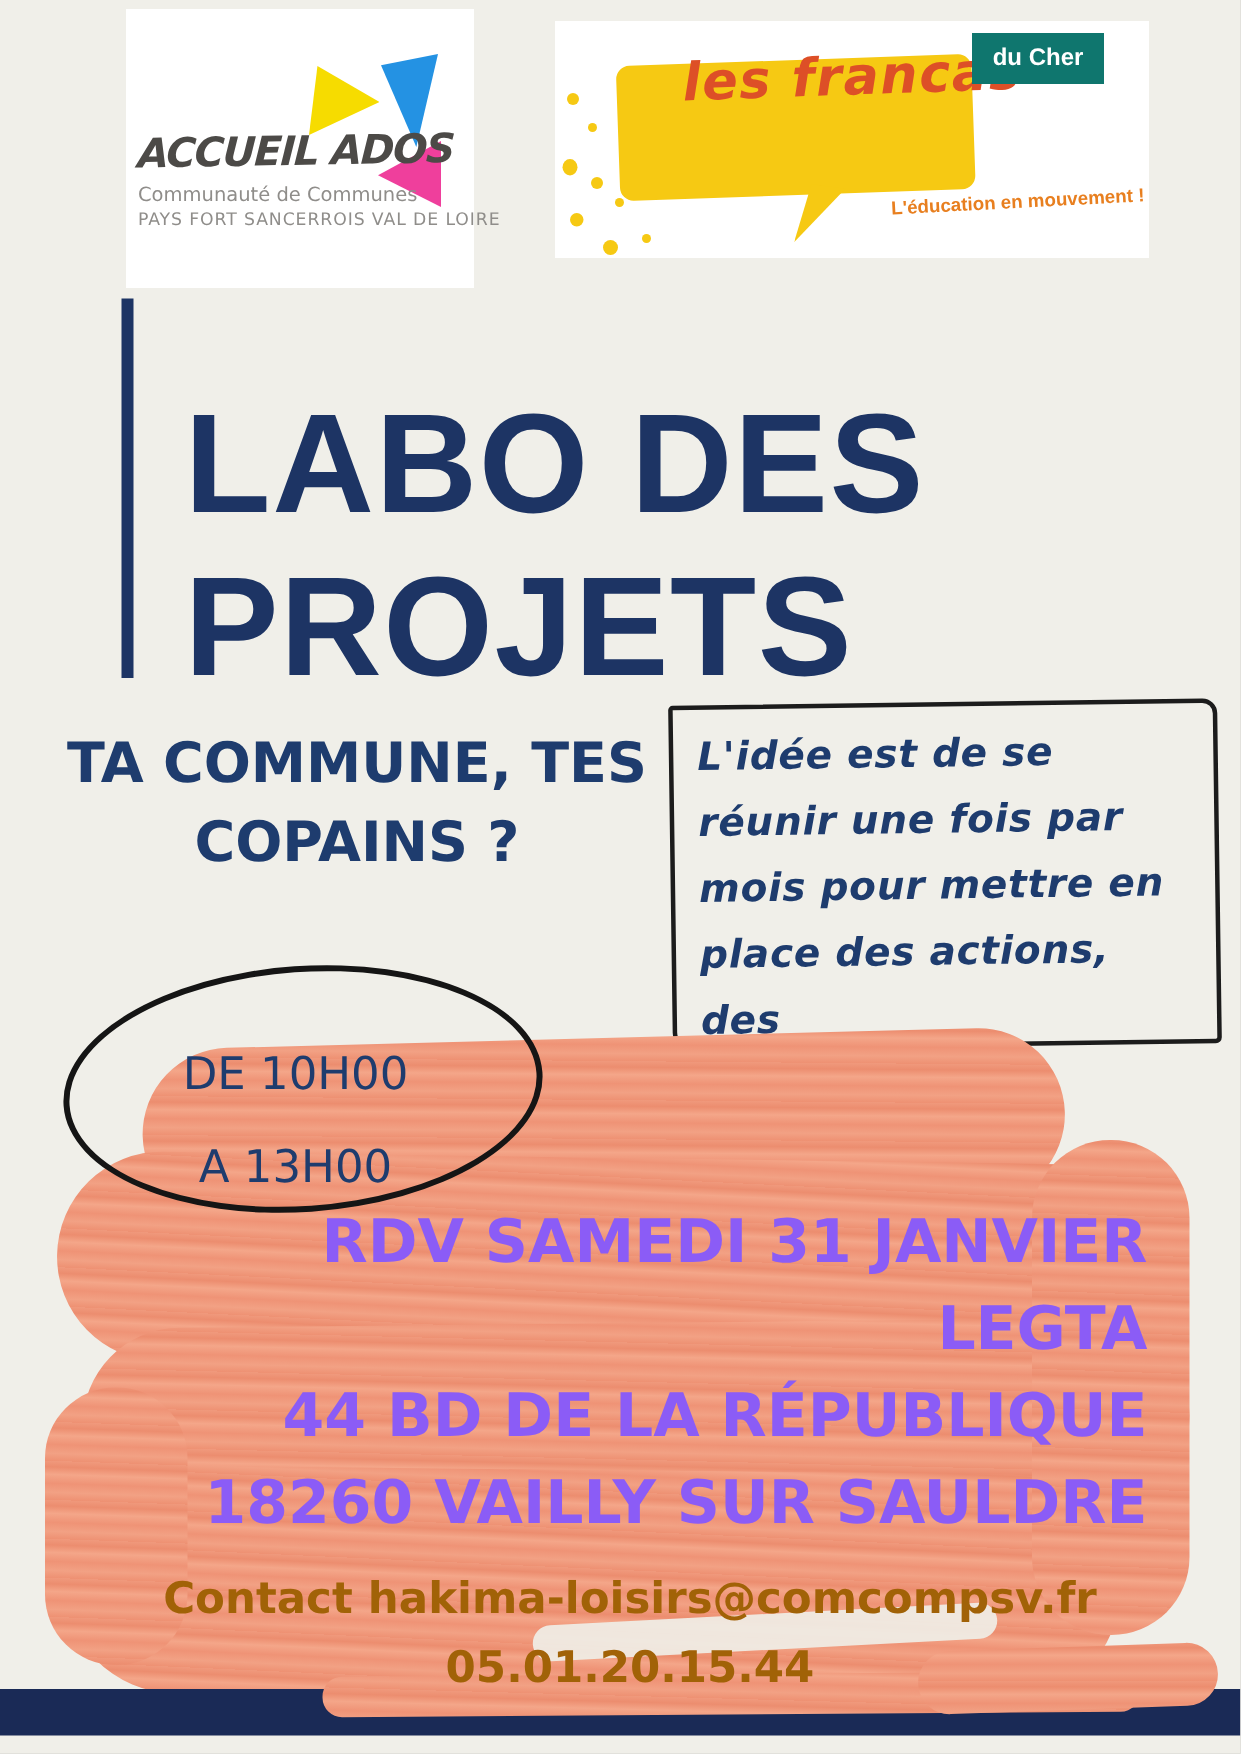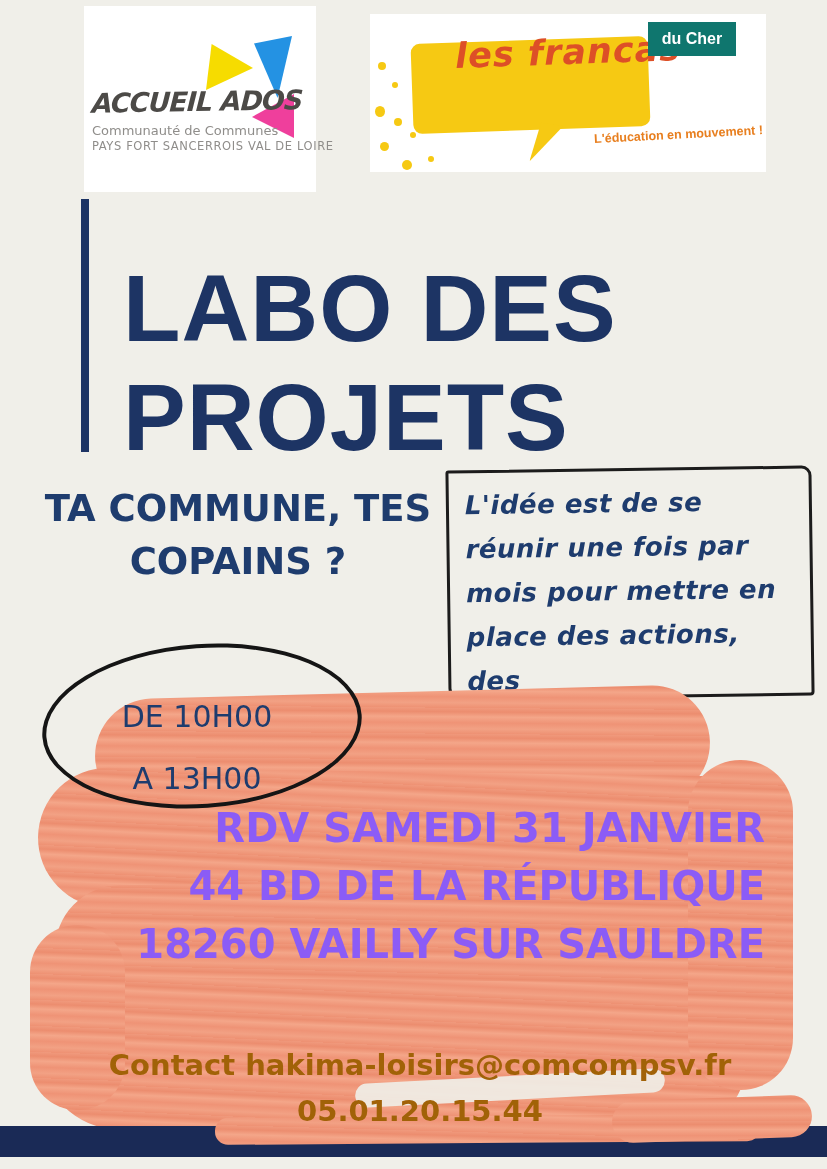--- a/index.html
+++ b/index.html
@@ -178,20 +178,21 @@
   <div class="white-slash"></div>
 
   <div class="time-ellipse"></div>
   <div class="time-text">
     <div>DE 10H00</div>
     <div>A 13H00</div>
   </div>
 
   <div class="event">
     <div>RDV SAMEDI 31 JANVIER</div>
+    <div>LEGTA</div>
     <div>44 BD DE LA RÉPUBLIQUE</div>
     <div>18260 VAILLY SUR SAULDRE</div>
   </div>
 
   <div class="contact">
     <div>Contact hakima-loisirs@comcompsv.fr</div>
     <div>05.01.20.15.44</div>
   </div>
 
   <div class="bottom-bar"></div>

